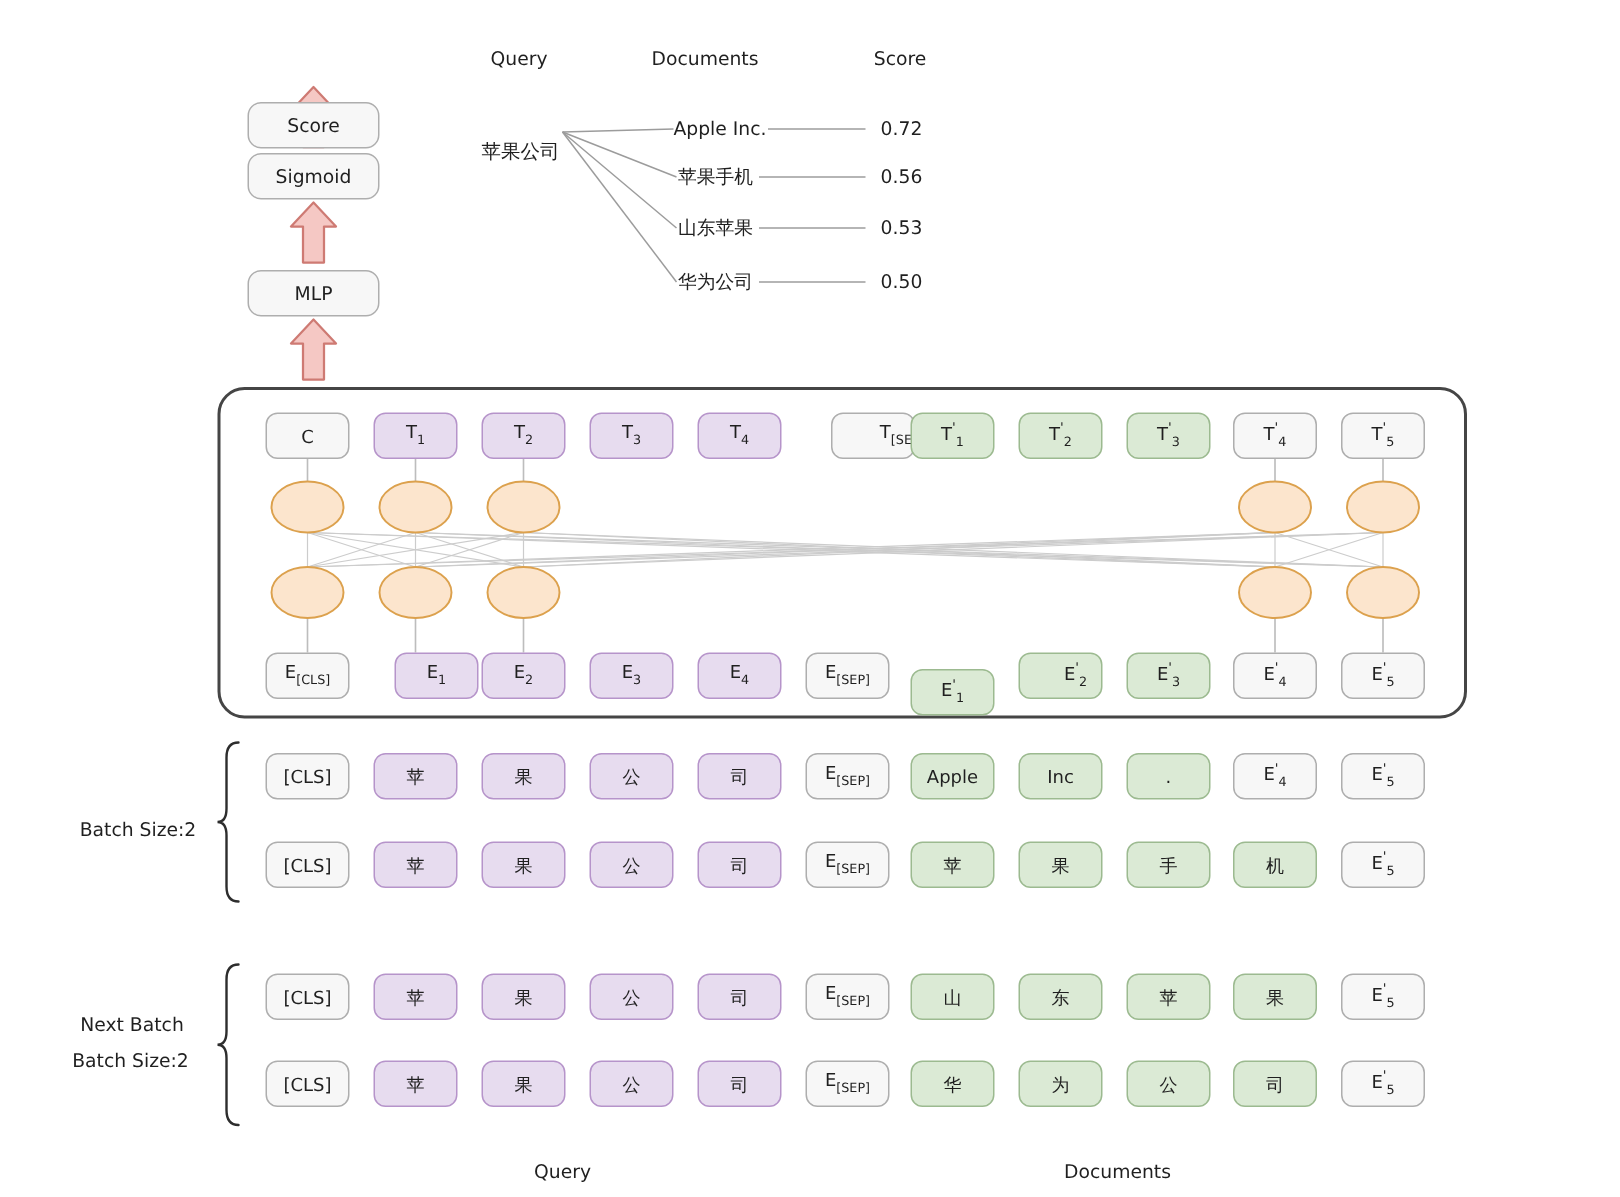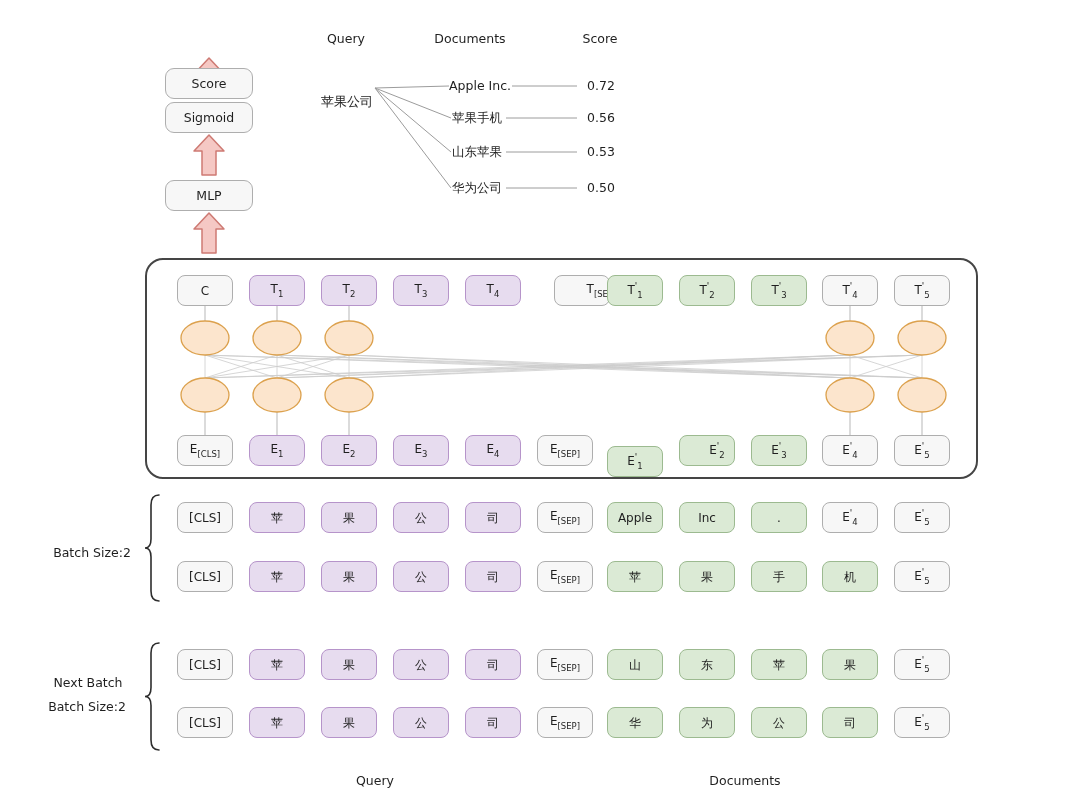--- a/index.html
+++ b/index.html
@@ -154,21 +154,21 @@
       </div>
       <div class="token gray" style="left: 822px; top: 275px;">
         <span class="tl">T<span class="prime">'</span><sub>4</sub></span>
       </div>
       <div class="token gray" style="left: 894px; top: 275px;">
         <span class="tl">T<span class="prime">'</span><sub>5</sub></span>
       </div>
       <div class="token gray" style="left: 177px; top: 435px;">
         <span class="tl">E<sub>[CLS]</sub></span>
       </div>
-      <div class="token purple" style="left: 249px; top: 435px; border-radius: 10px;">
+      <div class="token purple" style="left: 263px; top: 435px;">
         <span class="tl">E<sub>1</sub></span>
       </div>
       <div class="token purple" style="left: 321px; top: 435px;">
         <span class="tl">E<sub>2</sub></span>
       </div>
       <div class="token purple" style="left: 393px; top: 435px;">
         <span class="tl">E<sub>3</sub></span>
       </div>
       <div class="token purple" style="left: 465px; top: 435px;">
         <span class="tl">E<sub>4</sub></span>

